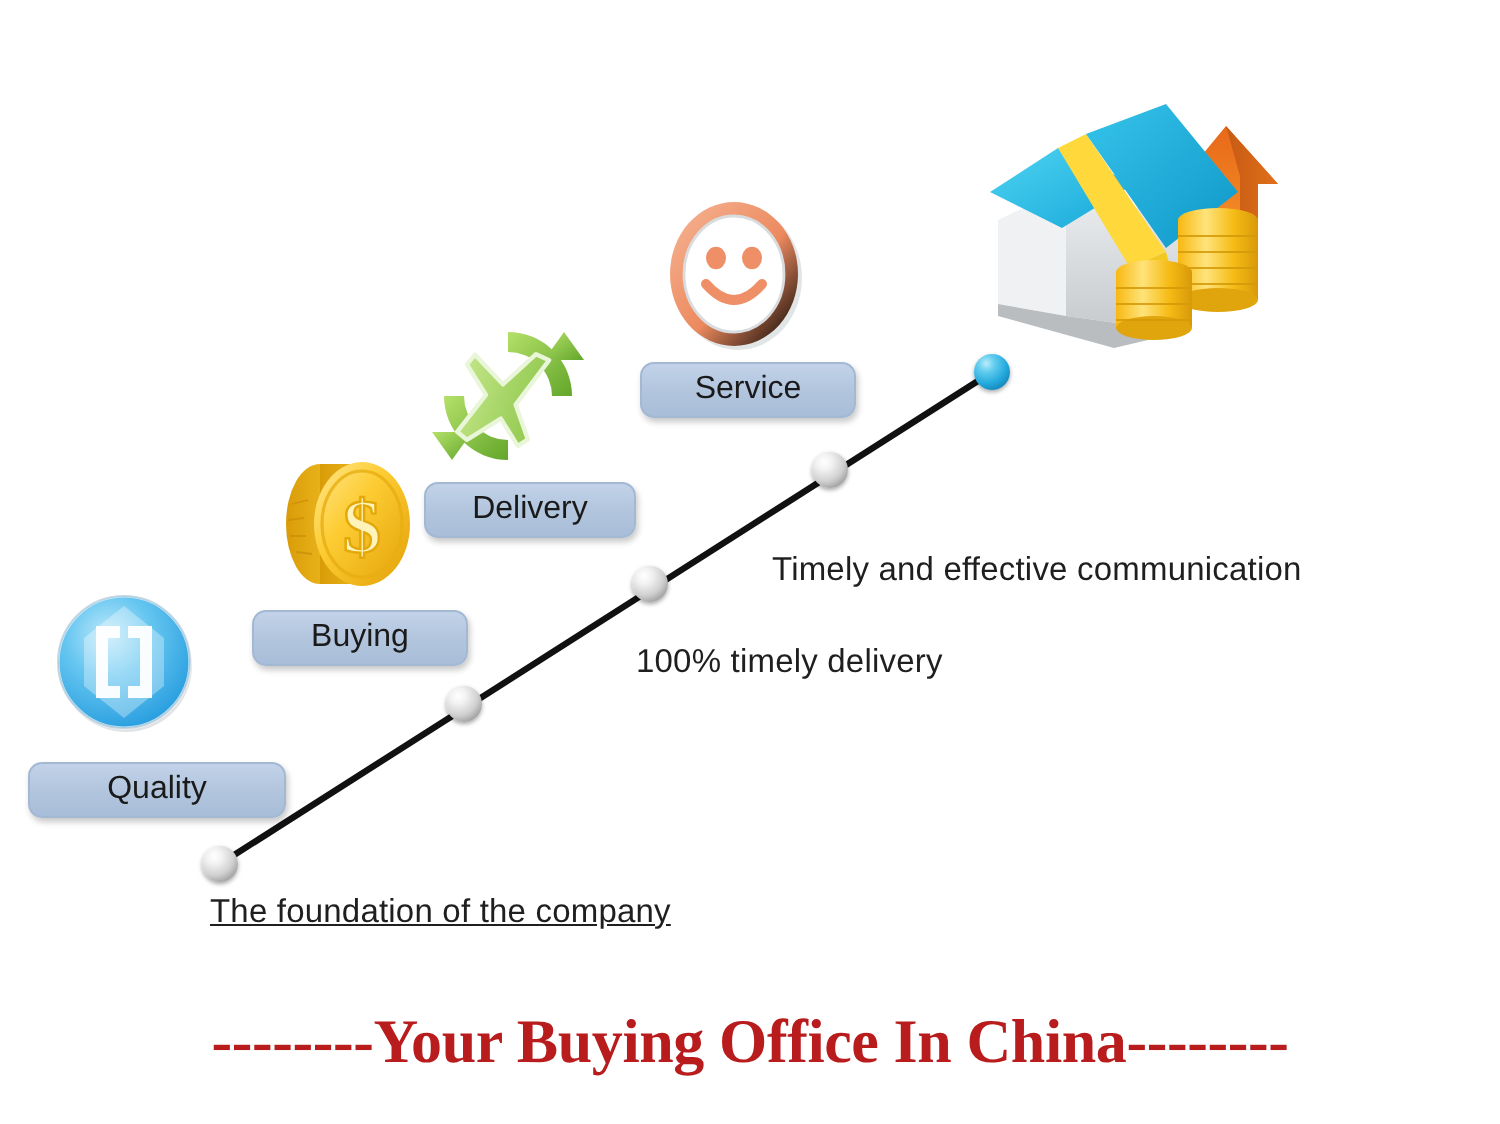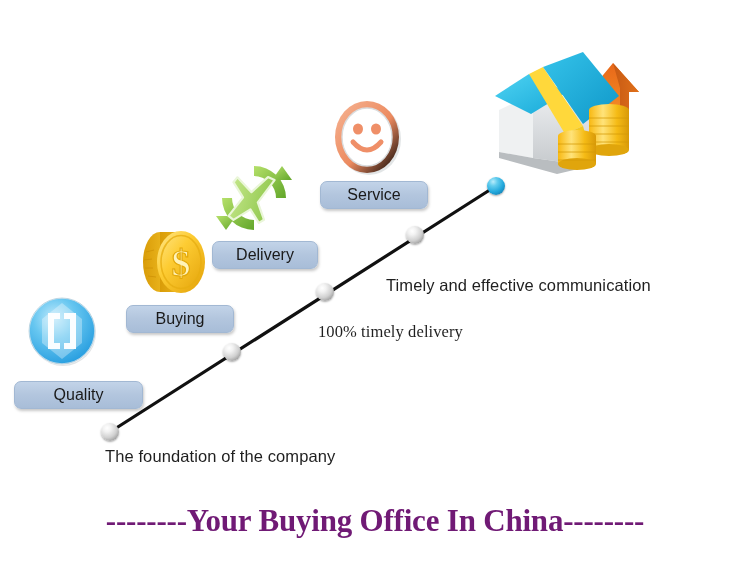--- a/index.html
+++ b/index.html
@@ -74,21 +74,21 @@
   .icon-wrap {
     position: absolute;
   }
 
   
   .slogan {
     position: absolute;
     left: 0;
     width: 750px;
     text-align: center;
-    color: #701a75;
+    color: #b91c1c;
     font-family: "Liberation Serif", serif;
     font-weight: bold;
     font-size: 31px;
     letter-spacing: -0.2px;
   }
 </style>
 </head>
 <body>
 
 <div id="canvas">
@@ -272,19 +272,19 @@
   <div class="pill" style="left:212px; top:241px; width:106px;">
     <span>Delivery</span>
   </div>
 
   <div class="node silver" style="left:110px; top:432px;"></div>
   <div class="node silver" style="left:232px; top:352px;"></div>
   <div class="node silver" style="left:325px; top:292px;"></div>
   <div class="node silver" style="left:415px; top:235px;"></div>
   <div class="node blue" style="left:496px; top:186px;"></div>
 
-  <div class="caption" style="left:105px; top:447px;">The foundation of the company</div>
-  <div class="caption" style="left:318px; top:322px;font-family:Liberation Serif, serif;">100% timely delivery</div>
+  <div class="caption" style="left:105px; top:447px;text-decoration:underline;">The foundation of the company</div>
+  <div class="caption" style="left:318px; top:322px;">100% timely delivery</div>
   <div class="caption" style="left:386px; top:260px;margin-top:16px;">Timely and effective communication</div>
 
   <div class="slogan" style="top:503px;">--------Your Buying Office In China--------</div>
 
 </div>
 
 </body></html>

